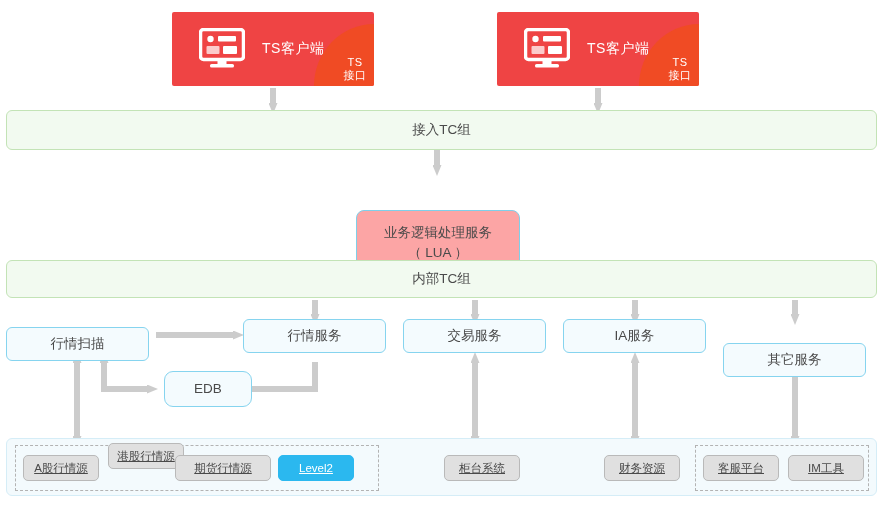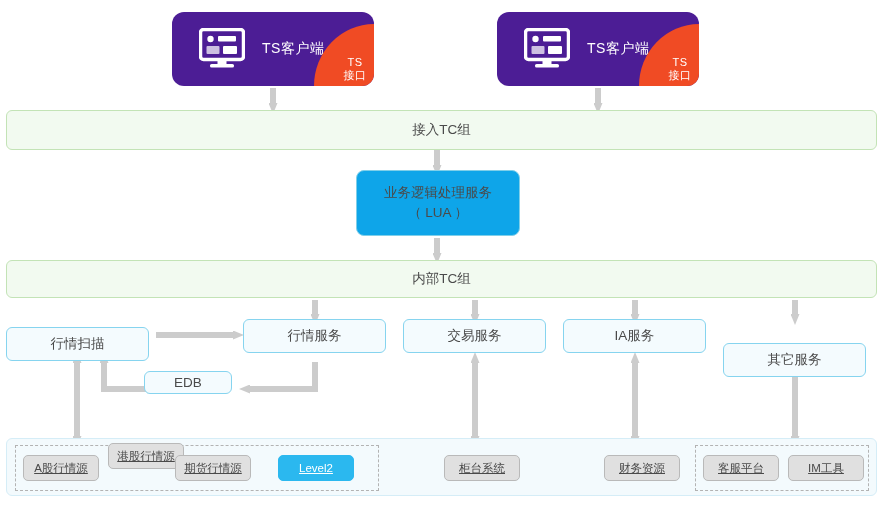--- a/index.html
+++ b/index.html
@@ -7,22 +7,22 @@
     width: 883px; height: 508px;
     background: #ffffff;
     font-family: "Liberation Sans", "DejaVu Sans", sans-serif;
     overflow: hidden;
   }
   #stage { position: relative; width: 883px; height: 508px; }
 
   
   .ts-card {
     position: absolute;
-    background: #4c1d95;
-    border-radius: 12px;
+    background: #ef4444;
+    border-radius: 2px;
     overflow: hidden;
   }
   .ts-corner {
     position: absolute;
     right: 0; bottom: 0;
     width: 60px; height: 62px;
     background: #f04b24;
     border-top-left-radius: 60px 62px;
   }
   .ts-corner-label {
@@ -66,21 +66,21 @@
     border: 1px solid #86d4ef;
     border-radius: 6px;
     display: flex;
     align-items: center;
     justify-content: center;
     text-align: center;
     color: #4a4a4a;
     font-size: 13.5px;
     line-height: 20px;
   }
-  .lua-box { background: #0ea5e9; border-color: #7fcfe9; border-radius: 8px; }
+  .lua-box { background: #fca5a5; border-color: #7fcfe9; border-radius: 8px; margin-top: 40px; }
 
   
   .bottom-panel {
     position: absolute;
     background: #f3fafd;
     border: 1px solid #d5edf7;
     border-radius: 6px;
   }
   .dash-group {
     position: absolute;
@@ -212,34 +212,34 @@
   <div class="blue-box" style="left:403px; top:319px; width:143px; height:34px;">
     <span>交易服务</span>
   </div>
   <div class="blue-box" style="left:563px; top:319px; width:143px; height:34px;">
     <span>IA服务</span>
   </div>
   <div class="blue-box" style="left:723px; top:319px; width:143px; height:34px;margin-top:24px;">
     <span>其它服务</span>
   </div>
 
-  <div class="blue-box" style="left:144px; top:371px; width:88px; height:23px;">
+  <div class="blue-box" style="left:164px; top:371px; width:88px; height:36px;border-radius:9px;">
     <span>EDB</span>
   </div>
 
   <div class="bottom-panel" style="left:6px; top:438px; width:871px; height:58px;">
 
     <div class="dash-group" style="left:8px; top:6px; width:364px; height:46px;"></div>
     <div class="chip" style="left:16px; top:16px; width:76px; height:26px;">
       <span>A股行情源</span>
     </div>
     <div class="chip" style="left:101px; top:4px; width:76px; height:26px;">
       <span>港股行情源</span>
     </div>
-    <div class="chip" style="left:168px; top:16px; width:76px; height:26px;">
+    <div class="chip" style="left:168px; top:16px; width:96px; height:26px;">
       <span>期货行情源</span>
     </div>
     <div class="chip active" style="left:271px; top:16px; width:76px; height:26px;">
       <span>Level2</span>
     </div>
 
     <div class="chip" style="left:437px; top:16px; width:76px; height:26px;">
       <span>柜台系统</span>
     </div>
     <div class="chip" style="left:597px; top:16px; width:76px; height:26px;">

